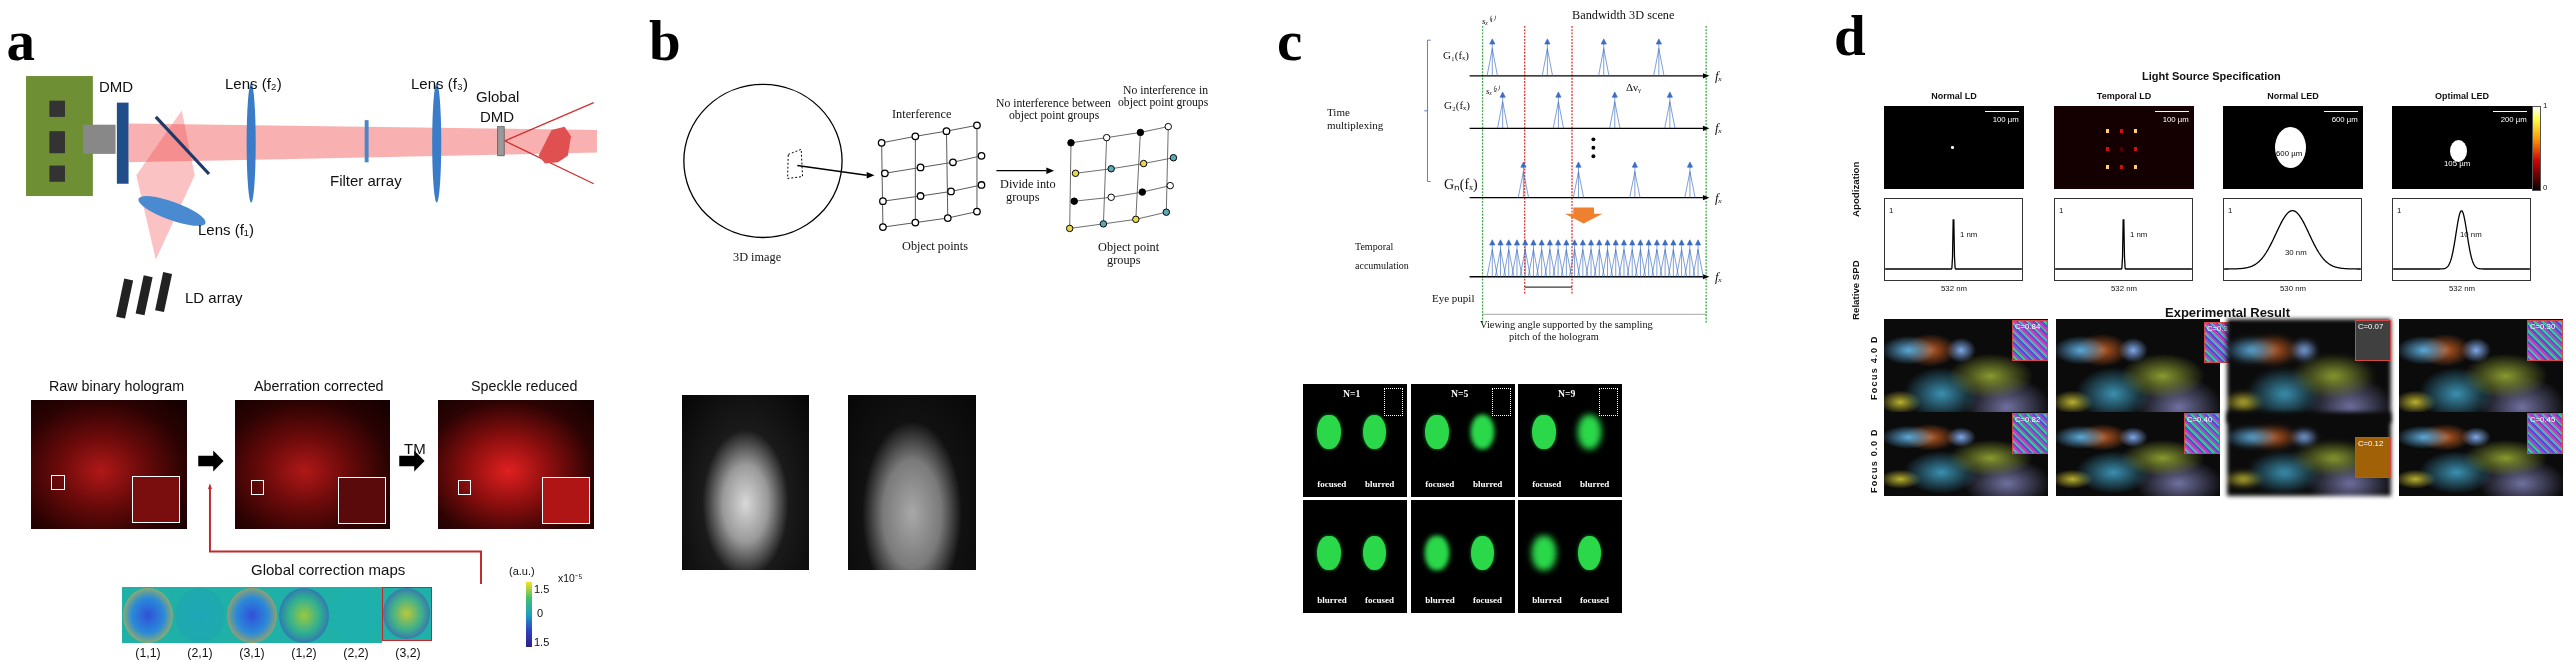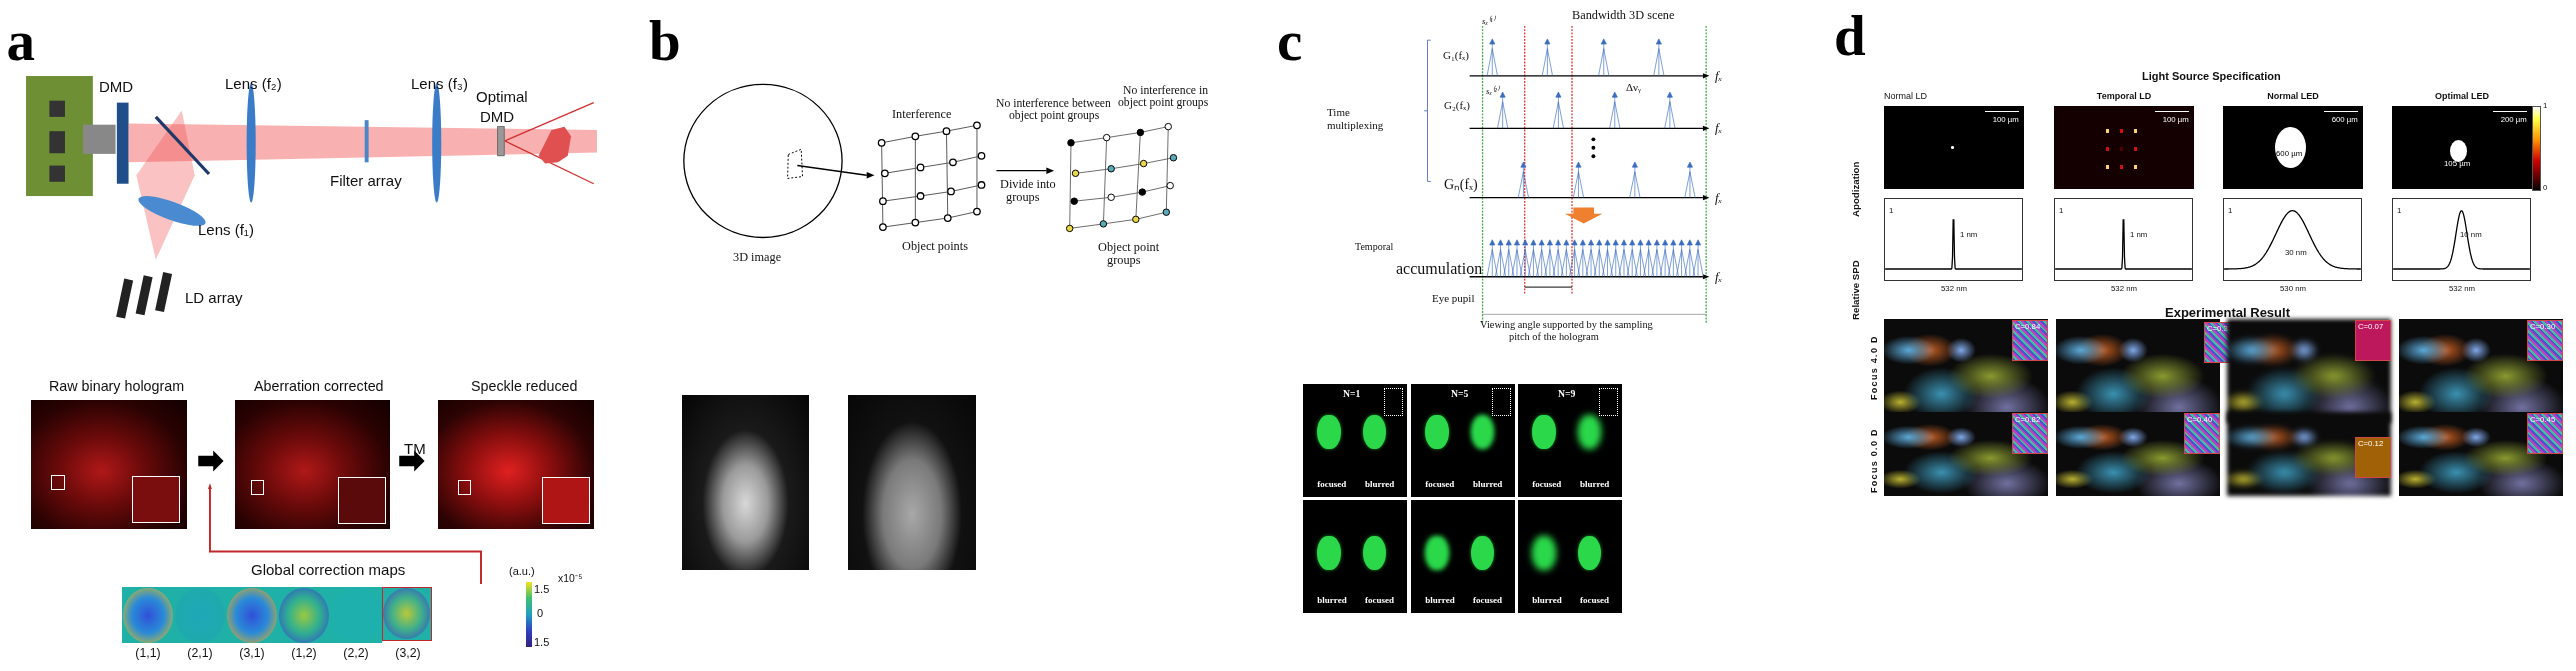--- a/index.html
+++ b/index.html
@@ -46,21 +46,21 @@
     <ellipse cx="265" cy="225" rx="55" ry="14" transform="rotate(20 265 225)" fill="#4a8ad0"></ellipse>
     <g>
       <rect x="185" y="330" width="14" height="60" fill="#222" transform="rotate(12 192 360)"></rect>
       <rect x="215" y="325" width="14" height="60" fill="#222" transform="rotate(12 222 355)"></rect>
       <rect x="245" y="320" width="14" height="60" fill="#222" transform="rotate(12 252 350)"></rect>
     </g>
   </svg>
   <div class="lbl sans" style="left:99px;top:78px;font-size:15px;">DMD</div>
   <div class="lbl sans" style="left:225px;top:75px;font-size:15px;">Lens (f₂)</div>
   <div class="lbl sans" style="left:411px;top:75px;font-size:15px;">Lens (f₃)</div>
-  <div class="lbl sans" style="left:476px;top:88px;font-size:15px;">Optimal</div>
+  <div class="lbl sans" style="left:476px;top:88px;font-size:15px;">Global</div>
   <div class="lbl sans" style="left:480px;top:108px;font-size:15px;">DMD</div>
   <div class="lbl sans" style="left:330px;top:172px;font-size:15px;">Filter array</div>
   <div class="lbl sans" style="left:198px;top:221px;font-size:15px;">Lens (f₁)</div>
   <div class="lbl sans" style="left:185px;top:289px;font-size:15px;">LD array</div>
 
   <div class="lbl sans" style="left:49px;top:378px;font-size:14.3px;">Raw binary hologram</div>
   <div class="lbl sans" style="left:254px;top:378px;font-size:14.3px;">Aberration corrected</div>
   <div class="lbl sans" style="left:471px;top:378px;font-size:14.3px;">Speckle reduced</div>
 
   <div class="abs img-red" style="left:31px;top:400px;width:156px;height:129px;">
@@ -327,21 +327,21 @@
   <div class="lbl serif" style="left:1443px;top:49px;font-size:11px;">G₁(fₓ)</div>
   <div class="lbl serif" style="left:1444px;top:99px;font-size:11px;">G₂(fₓ)</div>
   <div class="lbl serif" style="left:1444px;top:174px;font-size:14px;">Gₙ(fₓ)</div>
   <div class="lbl serif" style="left:1715px;top:68px;font-size:13px;font-style:italic;">fₓ</div>
   <div class="lbl serif" style="left:1715px;top:120px;font-size:13px;font-style:italic;">fₓ</div>
   <div class="lbl serif" style="left:1715px;top:190px;font-size:13px;font-style:italic;">fₓ</div>
   <div class="lbl serif" style="left:1715px;top:269px;font-size:13px;font-style:italic;">fₓ</div>
   <div class="lbl serif" style="left:1327px;top:106px;font-size:11px;">Time</div>
   <div class="lbl serif" style="left:1327px;top:119px;font-size:11px;">multiplexing</div>
   <div class="lbl serif" style="left:1355px;top:241px;font-size:10px;">Temporal</div>
-  <div class="lbl serif" style="left:1355px;top:260px;font-size:16px;margin-left:41px;">accumulation</div>
+  <div class="lbl serif" style="left:1355px;top:260px;font-size:10px;">accumulation</div>
   <div class="lbl serif" style="left:1432px;top:292px;font-size:11px;">Eye pupil</div>
   <div class="lbl serif" style="left:1480px;top:319px;font-size:10.4px;">Viewing angle supported by the sampling</div>
   <div class="lbl serif" style="left:1509px;top:331px;font-size:10.4px;">pitch of the hologram</div>
 
   <div class="abs" style="left:1303px;top:384px;width:326px;height:236px;" id="teapotGrid">
       <div class="abs dark" style="left: 0px; top: 0px; width: 104px; height: 113px;">
         <div class="tea" style="left: 14.3px; top: 31px; width: 23.4px; height: 34px; background: rgb(42, 216, 74); filter: blur(0px); box-shadow: rgb(26, 138, 48) 0px 0px 3.9px;"></div>
         <div class="tea" style="left: 60px; top: 31px; width: 23.4px; height: 34px; background: rgb(42, 216, 74); filter: blur(0px); box-shadow: rgb(26, 138, 48) 0px 0px 3.9px;"></div>
         <div class="lbl serif" style="left: 40px; top: 3.9px; color: rgb(255, 255, 255); font-weight: bold; font-size: 9.7px;">N=1</div>
         <div class="abs" style="right: 3.9px; top: 3.9px; width: 17px; height: 26px; border: 1.3px dotted rgb(255, 255, 255);"></div>
@@ -386,21 +386,21 @@
 </div>
 
 <div>
   <div class="panel-letter" style="left:1834px;top:6.5px;">d</div>
   <div class="lbl sans" style="left:2142px;top:70px;font-size:11px;font-weight:bold;">Light Source Specification</div>
 
   <div class="lbl sans" style="left:1916px;top:91px;font-size:9.7px;font-weight:bold;transform:rotate(-90deg);transform-origin:left top;top:217px;left:1850px;">Apodization</div>
   <div class="lbl sans" style="font-size:9.7px;font-weight:bold;transform:rotate(-90deg);transform-origin:left top;top:320px;left:1850px;">Relative SPD</div>
 
   <div id="dColumns">
-      <div class="lbl sans" style="left: 1884px; top: 91px; width: 140px; font-size: 9px; font-weight: normal;">Normal LD</div>
+      <div class="lbl sans" style="left: 1884px; top: 91px; width: 140px; text-align: center; font-size: 9px; font-weight: bold;">Normal LD</div>
       <div class="d-img" style="left: 1884px; top: 106px; width: 140px; height: 83px;">
         <div class="abs" style="right: 5.2px; top: 5.2px; width: 34px; height: 1.3px; background: rgb(255, 255, 255);"></div>
         <div class="lbl sans" style="right: 5.2px; top: 9px; color: rgb(255, 255, 255); font-size: 7.8px;">100 µm</div>
         <div class="abs" style="left: 67px; top: 40px; width: 2.6px; height: 2.6px; border-radius: 50%; background: rgb(255, 255, 255);"></div>
       </div>
       <div class="d-spd" style="left: 1884px; top: 198px; width: 137px; height: 81px;"><svg width="137" height="81" viewBox="0 0 211 125">
           <polyline points="0,108.0 1,108.0 2,108.0 3,108.0 4,108.0 5,108.0 6,108.0 7,108.0 8,108.0 9,108.0 10,108.0 11,108.0 12,108.0 13,108.0 14,108.0 15,108.0 16,108.0 17,108.0 18,108.0 19,108.0 20,108.0 21,108.0 22,108.0 23,108.0 24,108.0 25,108.0 26,108.0 27,108.0 28,108.0 29,108.0 30,108.0 31,108.0 32,108.0 33,108.0 34,108.0 35,108.0 36,108.0 37,108.0 38,108.0 39,108.0 40,108.0 41,108.0 42,108.0 43,108.0 44,108.0 45,108.0 46,108.0 47,108.0 48,108.0 49,108.0 50,108.0 51,108.0 52,108.0 53,108.0 54,108.0 55,108.0 56,108.0 57,108.0 58,108.0 59,108.0 60,108.0 61,108.0 62,108.0 63,108.0 64,108.0 65,108.0 66,108.0 67,108.0 68,108.0 69,108.0 70,108.0 71,108.0 72,108.0 73,108.0 74,108.0 75,108.0 76,108.0 77,108.0 78,108.0 79,108.0 80,108.0 81,108.0 82,108.0 83,108.0 84,108.0 85,108.0 86,108.0 87,108.0 88,108.0 89,108.0 90,108.0 91,108.0 92,108.0 93,108.0 94,108.0 95,108.0 96,108.0 97,108.0 98,108.0 99,108.0 100,108.0 101,108.0 102,108.0 103,106.8 104,89.1 105,32.3 106,32.3 107,89.1 108,106.8 109,108.0 110,108.0 111,108.0 112,108.0 113,108.0 114,108.0 115,108.0 116,108.0 117,108.0 118,108.0 119,108.0 120,108.0 121,108.0 122,108.0 123,108.0 124,108.0 125,108.0 126,108.0 127,108.0 128,108.0 129,108.0 130,108.0 131,108.0 132,108.0 133,108.0 134,108.0 135,108.0 136,108.0 137,108.0 138,108.0 139,108.0 140,108.0 141,108.0 142,108.0 143,108.0 144,108.0 145,108.0 146,108.0 147,108.0 148,108.0 149,108.0 150,108.0 151,108.0 152,108.0 153,108.0 154,108.0 155,108.0 156,108.0 157,108.0 158,108.0 159,108.0 160,108.0 161,108.0 162,108.0 163,108.0 164,108.0 165,108.0 166,108.0 167,108.0 168,108.0 169,108.0 170,108.0 171,108.0 172,108.0 173,108.0 174,108.0 175,108.0 176,108.0 177,108.0 178,108.0 179,108.0 180,108.0 181,108.0 182,108.0 183,108.0 184,108.0 185,108.0 186,108.0 187,108.0 188,108.0 189,108.0 190,108.0 191,108.0 192,108.0 193,108.0 194,108.0 195,108.0 196,108.0 197,108.0 198,108.0 199,108.0 200,108.0 201,108.0 202,108.0 203,108.0 204,108.0 205,108.0 206,108.0 207,108.0 208,108.0 209,108.0 210,108.0 211,108.0" fill="none" stroke="#000" stroke-width="2"></polyline>
         </svg><div class="lbl sans" style="left: 3.9px; top: 6.5px; font-size: 7.8px;">1</div><div class="lbl sans" style="left: 75px; top: 31px; font-size: 7.8px;">1 nm</div></div>
       <div class="lbl sans" style="left: 1884px; top: 284px; width: 140px; text-align: center; font-size: 7.8px;">532 nm</div>
       <div class="lbl sans" style="left: 2054px; top: 91px; width: 140px; text-align: center; font-size: 9px; font-weight: bold;">Temporal LD</div>
@@ -454,21 +454,21 @@
       <div class="lbl sans" style="left: 1869px; top: 400px; font-size: 9px; font-weight: bold; letter-spacing: 1.3px; transform: rotate(-90deg); transform-origin: left top;">Focus 4.0 D</div>
       <div class="exp" style="left: 1884px; top: 319px; width: 164px; height: 104px; background: radial-gradient(at 15% 30%, rgb(90, 168, 216) 0px, transparent 14%), radial-gradient(at 28% 30%, rgb(192, 90, 32) 0px, transparent 16%), radial-gradient(at 47% 30%, rgb(128, 168, 232) 0px, transparent 12%), radial-gradient(at 65% 55%, rgb(138, 154, 48) 0px, transparent 28%), radial-gradient(at 35% 72%, rgb(58, 144, 176) 0px, transparent 25%), radial-gradient(at 75% 85%, rgb(112, 112, 160) 0px, transparent 25%), radial-gradient(at 10% 80%, rgb(184, 176, 48) 0px, transparent 10%), rgb(11, 11, 11); filter: blur(0px);"></div>
       <div class="abs" style="left: 2012px; top: 320px; width: 34px; height: 39px; border: 1.3px solid rgb(208, 72, 72); background: repeating-linear-gradient(45deg, rgb(80, 80, 208) 0px, rgb(80, 80, 208) 1.9px, rgb(64, 192, 160) 1.9px, rgb(64, 192, 160) 3.9px, rgb(192, 64, 192) 3.9px, rgb(192, 64, 192) 5.8px);">
         <div class="lbl sans" style="left: 1.9px; top: 1.3px; font-size: 7.8px; color: rgb(255, 255, 255);">C=0.84</div>
       </div>
       <div class="exp" style="left: 2056px; top: 319px; width: 164px; height: 104px; background: radial-gradient(at 15% 30%, rgb(90, 168, 216) 0px, transparent 14%), radial-gradient(at 28% 30%, rgb(192, 90, 32) 0px, transparent 16%), radial-gradient(at 47% 30%, rgb(128, 168, 232) 0px, transparent 12%), radial-gradient(at 65% 55%, rgb(138, 154, 48) 0px, transparent 28%), radial-gradient(at 35% 72%, rgb(58, 144, 176) 0px, transparent 25%), radial-gradient(at 75% 85%, rgb(112, 112, 160) 0px, transparent 25%), radial-gradient(at 10% 80%, rgb(184, 176, 48) 0px, transparent 10%), rgb(11, 11, 11); filter: blur(0.6px);"></div>
       <div class="abs" style="left: 2184px; top: 322px; width: 34px; height: 39px; border: 1.3px solid rgb(208, 72, 72); background: repeating-linear-gradient(45deg, rgb(80, 80, 208) 0px, rgb(80, 80, 208) 1.9px, rgb(64, 192, 160) 1.9px, rgb(64, 192, 160) 3.9px, rgb(192, 64, 192) 3.9px, rgb(192, 64, 192) 5.8px); margin-left: 20px;">
         <div class="lbl sans" style="left: 1.9px; top: 1.3px; font-size: 7.8px; color: rgb(255, 255, 255);">C=0.33</div>
       </div>
       <div class="exp" style="left: 2227px; top: 319px; width: 164px; height: 104px; background: radial-gradient(at 15% 30%, rgb(90, 168, 216) 0px, transparent 14%), radial-gradient(at 28% 30%, rgb(192, 90, 32) 0px, transparent 16%), radial-gradient(at 47% 30%, rgb(128, 168, 232) 0px, transparent 12%), radial-gradient(at 65% 55%, rgb(138, 154, 48) 0px, transparent 28%), radial-gradient(at 35% 72%, rgb(58, 144, 176) 0px, transparent 25%), radial-gradient(at 75% 85%, rgb(112, 112, 160) 0px, transparent 25%), radial-gradient(at 10% 80%, rgb(184, 176, 48) 0px, transparent 10%), rgb(11, 11, 11); filter: blur(1.9px);"></div>
-      <div class="abs" style="left: 2355px; top: 320px; width: 34px; height: 39px; border: 1.3px solid rgb(208, 72, 72); background: #be185d;">
+      <div class="abs" style="left: 2355px; top: 320px; width: 34px; height: 39px; border: 1.3px solid rgb(208, 72, 72); background: #404040;">
         <div class="lbl sans" style="left: 1.9px; top: 1.3px; font-size: 7.8px; color: rgb(255, 255, 255);">C=0.07</div>
       </div>
       <div class="exp" style="left: 2399px; top: 319px; width: 164px; height: 104px; background: radial-gradient(at 15% 30%, rgb(90, 168, 216) 0px, transparent 14%), radial-gradient(at 28% 30%, rgb(192, 90, 32) 0px, transparent 16%), radial-gradient(at 47% 30%, rgb(128, 168, 232) 0px, transparent 12%), radial-gradient(at 65% 55%, rgb(138, 154, 48) 0px, transparent 28%), radial-gradient(at 35% 72%, rgb(58, 144, 176) 0px, transparent 25%), radial-gradient(at 75% 85%, rgb(112, 112, 160) 0px, transparent 25%), radial-gradient(at 10% 80%, rgb(184, 176, 48) 0px, transparent 10%), rgb(11, 11, 11); filter: blur(0.6px);"></div>
       <div class="abs" style="left: 2527px; top: 320px; width: 34px; height: 39px; border: 1.3px solid rgb(208, 72, 72); background: repeating-linear-gradient(45deg, rgb(80, 80, 208) 0px, rgb(80, 80, 208) 1.9px, rgb(64, 192, 160) 1.9px, rgb(64, 192, 160) 3.9px, rgb(192, 64, 192) 3.9px, rgb(192, 64, 192) 5.8px);">
         <div class="lbl sans" style="left: 1.9px; top: 1.3px; font-size: 7.8px; color: rgb(255, 255, 255);">C=0.30</div>
       </div>
       <div class="lbl sans" style="left: 1869px; top: 493px; font-size: 9px; font-weight: bold; letter-spacing: 1.3px; transform: rotate(-90deg); transform-origin: left top;">Focus 0.0 D</div>
       <div class="exp" style="left: 1884px; top: 412px; width: 164px; height: 84px; background: radial-gradient(at 15% 30%, rgb(90, 168, 216) 0px, transparent 14%), radial-gradient(at 28% 30%, rgb(192, 90, 32) 0px, transparent 16%), radial-gradient(at 47% 30%, rgb(128, 168, 232) 0px, transparent 12%), radial-gradient(at 65% 55%, rgb(138, 154, 48) 0px, transparent 28%), radial-gradient(at 35% 72%, rgb(58, 144, 176) 0px, transparent 25%), radial-gradient(at 75% 85%, rgb(112, 112, 160) 0px, transparent 25%), radial-gradient(at 10% 80%, rgb(184, 176, 48) 0px, transparent 10%), rgb(11, 11, 11); filter: blur(0px);"></div>
       <div class="abs" style="left: 2012px; top: 413px; width: 34px; height: 39px; border: 1.3px solid rgb(208, 72, 72); background: repeating-linear-gradient(45deg, rgb(80, 80, 208) 0px, rgb(80, 80, 208) 1.9px, rgb(64, 192, 160) 1.9px, rgb(64, 192, 160) 3.9px, rgb(192, 64, 192) 3.9px, rgb(192, 64, 192) 5.8px);">
         <div class="lbl sans" style="left: 1.9px; top: 1.3px; font-size: 7.8px; color: rgb(255, 255, 255);">C=0.82</div>

